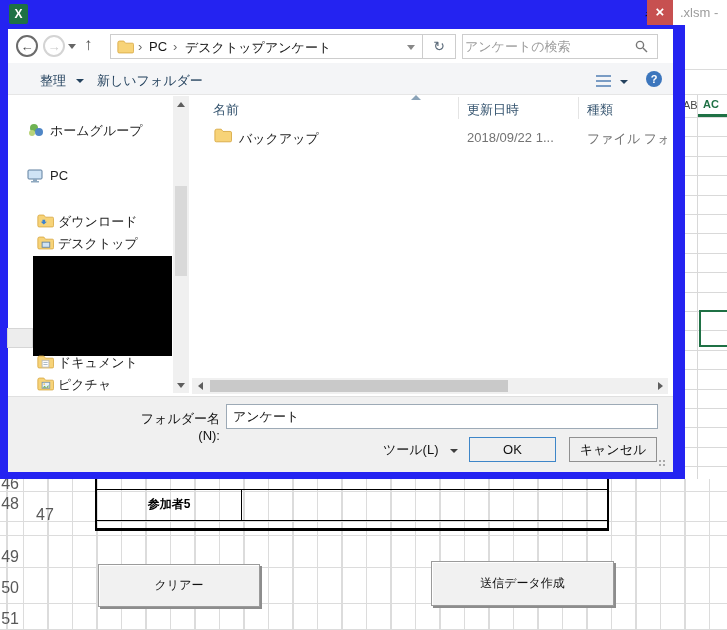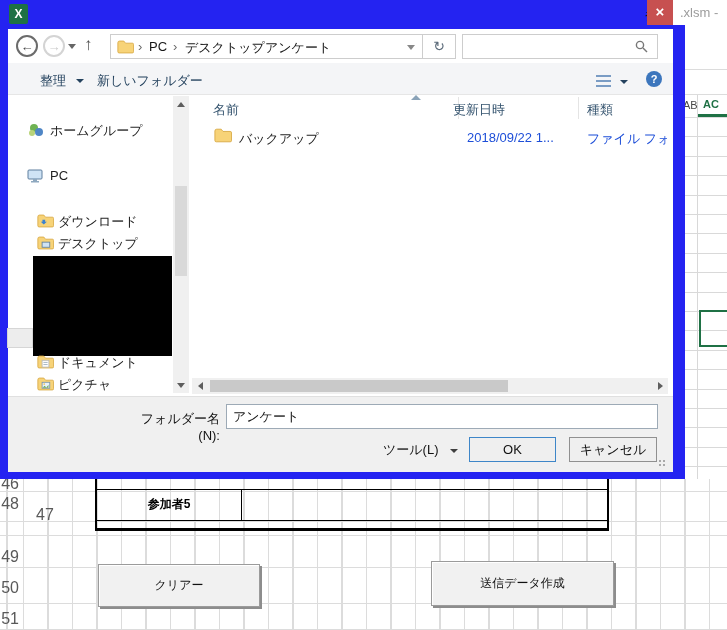--- a/index.html
+++ b/index.html
@@ -83,21 +83,21 @@
   .tri-dn    { border-left:4px solid transparent; border-right:4px solid transparent; border-top:5px solid #5e5e5e; }
   .tri-lf    { border-top:4px solid transparent; border-bottom:4px solid transparent; border-right:5px solid #5e5e5e; }
   .tri-rt    { border-top:4px solid transparent; border-bottom:4px solid transparent; border-left:5px solid #5e5e5e; }
 
   
   .lh-txt { top:101px; font-size:13px; color:#34536e; }
   .lh-div { top:97px; width:1px; height:22px; background:#e4e4e4; }
   .sort-tri { left:411px; top:95px; border-left:5px solid transparent; border-right:5px solid transparent;
     border-bottom:5px solid #8aa3b8; }
   .fl-name { left:239px; top:130px; font-size:13px; color:#1a1a1a;text-align:right; }
-  .fl-meta { top:130px; font-size:13px; color:#1d4ed8; white-space:nowrap; }
+  .fl-meta { top:130px; font-size:13px; color:#737373; white-space:nowrap; }
 
   
   .footer { left:8px; top:396px; width:665px; height:76px; background:#f0f0f0; border-top:1px solid #e0e0e0; }
   .fname-label { left:120px; top:410px; width:100px; text-align:right; font-size:13px; color:#111; }
   .fname-input { left:226px; top:404px; width:432px; height:25px; border:1px solid #9daab6; background:#fff;
     font-family:inherit; font-size:13px; padding:0 6px; color:#111; outline:0; }
   .tools-lbl { left:383px; top:441px; font-size:13px; color:#111; }
   .btn { height:25px; background:#efefef; font-size:13px; color:#111; text-align:center; line-height:23px; cursor:pointer; }
   .okbtn { left:469px; top:437px; width:87px; border:1px solid #3e86c8; }
   .cancelbtn { left:569px; top:437px; width:88px; border:1px solid #909090; }
@@ -178,20 +178,21 @@
         <span class="abs crumbtxt" style="left:38px;top:4px;">PC</span>
         <span class="abs crumbsep" style="left:62px;top:4px;">›</span>
         <span class="abs crumbtxt" style="left:74px;top:4px;">デスクトップ</span>
         <span class="abs crumbsep" style="left:142px;top:4px;">›</span>
         <span class="abs crumbtxt" style="left:154px;top:4px;">アンケート</span>
         <div class="abs tri tri-down-sm" style="left:296px;top:10px;border-top-color:#888;"></div>
       </div>
       <div class="abs refreshbox">↻</div>
 
       <div class="abs searchbox">
+        <input type="text" placeholder="アンケートの検索" style="">
         <svg class="abs" style="left:172px;top:5px;" width="13" height="13" viewBox="0 0 13 13">
           <circle cx="5" cy="5" r="3.6" fill="none" stroke="#777" stroke-width="1.4"></circle>
           <line x1="8" y1="8" x2="12" y2="12" stroke="#777" stroke-width="1.4"></line>
         </svg>
       </div>
     </div>
 
     <div class="abs toolbar"></div>
     <div class="abs tbtxt" style="left:40px;">整理</div>
     <div class="abs tri tb-tri" style="left:76px;top:79px;"></div>
@@ -267,21 +268,21 @@
       <div class="abs sb-thumb-v"></div>
       <div class="abs sb-btn" style="left:173px;top:377px;width:16px;height:16px;">
           <div class="tri tri-dn"></div>
         </div>
     </div>
 
     <div>
       <div class="abs tri sort-tri"></div>
       <div class="abs lh-txt" style="left:213px;text-align:right;">名前</div>
       <div class="abs lh-div" style="left:458px;"></div>
-      <div class="abs lh-txt" style="left:453px;">更新日時</div>
+      <div class="abs lh-txt" style="left:467px;">更新日時</div>
       <div class="abs lh-div" style="left:578px;"></div>
       <div class="abs lh-txt" style="left:587px;">種類</div>
 
       <div>
         <svg class="abs" style="left:214px;top:128px;" width="18" height="15" viewBox="0 0 20 16">
           <path d="M1 3 q0 -2 2 -2 h5 l2 2.5 h8 q1.5 0 1.5 1.5 v8.5 q0 1.5 -1.5 1.5 h-15.5 q-1.5 0 -1.5 -1.5 z" fill="#f7d378" stroke="#d8a944"></path>
         </svg>
         <span class="abs fl-name">バックアップ</span>
         <span class="abs fl-meta" style="left:467px;">2018/09/22 1...</span>
         <span class="abs fl-meta" style="left:587px;width:80px;overflow:hidden;">ファイル フォルダー</span>

